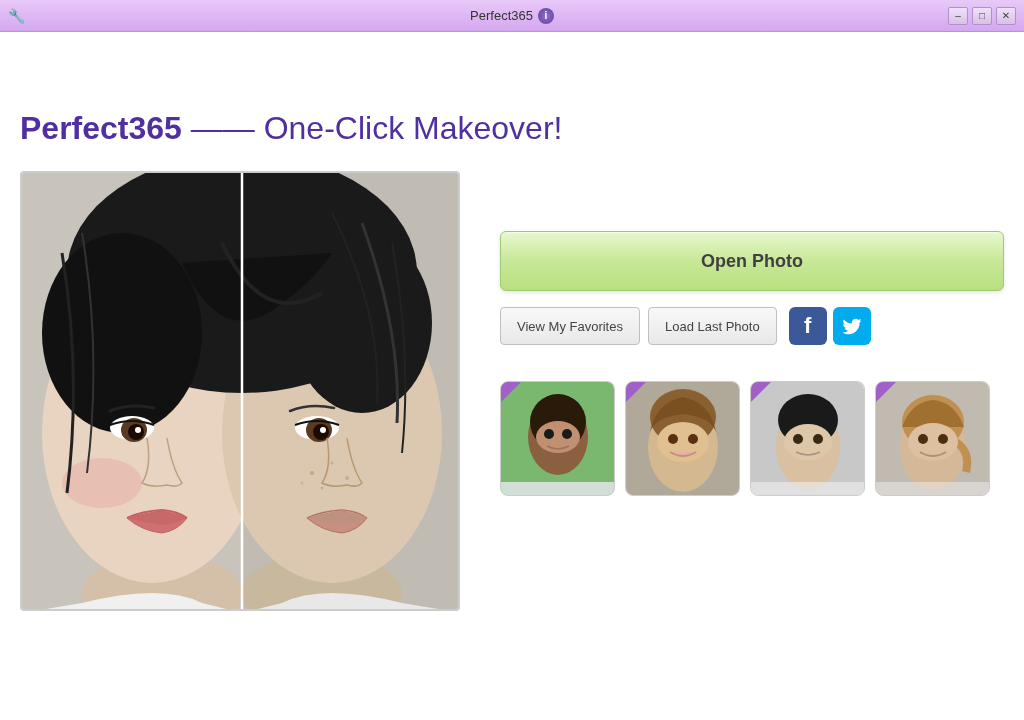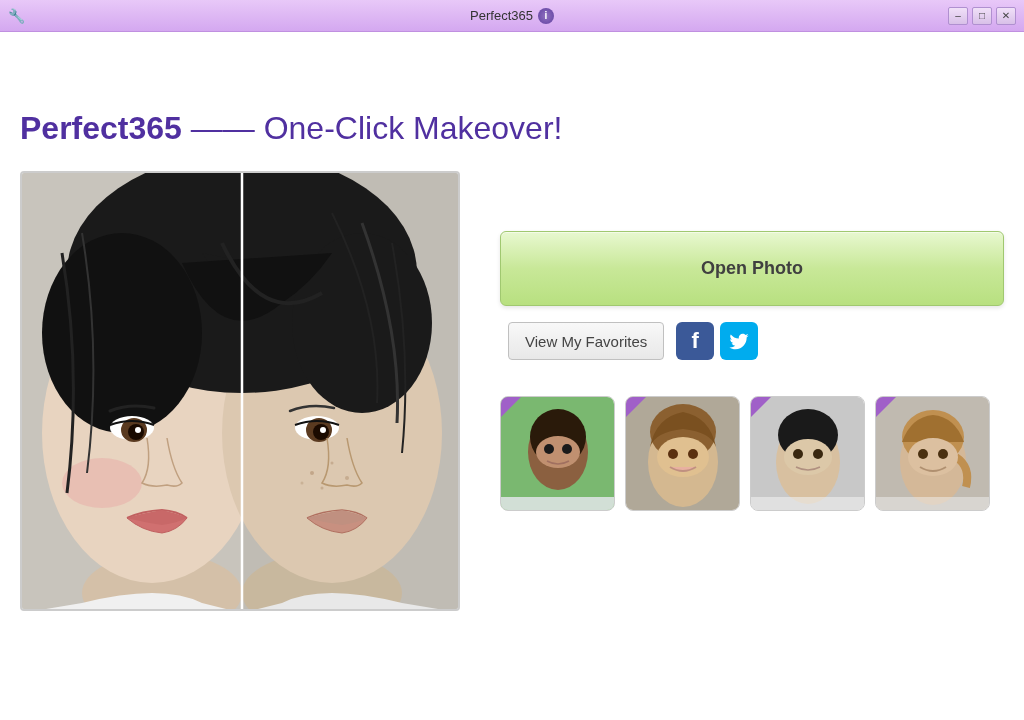--- a/index.html
+++ b/index.html
@@ -124,21 +124,21 @@
       flex: 1;
       display: flex;
       flex-direction: column;
       gap: 16px;
       padding-top: 60px;
     }
 
     
     .open-photo-btn {
       width: 100%;
-      height: 75px;
+      height: 60px;
       background: linear-gradient(to bottom, #e8f8d0, #c8e898, #b8e080);
       border: 1px solid #a0c870;
       border-radius: 6px;
       font-size: 18px;
       font-weight: bold;
       color: #404040;
       cursor: pointer;
       box-shadow: 0 2px 4px rgba(0,0,0,0.1), inset 0 1px 0 rgba(255,255,255,0.5);
     }
 
@@ -148,25 +148,24 @@
       gap: 8px;
       align-items: center;
     }
 
     .secondary-btn {
       height: 38px;
       padding: 0 16px;
       background: linear-gradient(to bottom, #f8f8f8, #e8e8e8);
       border: 1px solid #c0c0c0;
       border-radius: 4px;
-      font-size: 15px;
+      font-size: 13px;
       color: #444;
       cursor: pointer;
       white-space: nowrap;
-      margin-left: 8px;
     }
 
     
     .social-icons {
       display: flex;
       gap: 6px;
       margin-left: 4px;
     }
 
     .facebook-icon {
@@ -323,20 +322,21 @@
         <path d="M 380 430 Q 300 410 260 430 L 220 440 L 440 440 Z" fill="#e8e8e8"></path>
       </svg>
     </div>
 
     <div class="right-panel">
 
       <button class="open-photo-btn">Open Photo</button>
 
       <div class="secondary-buttons">
         <button class="secondary-btn">View My Favorites</button>
+        <button class="secondary-btn">Load Last Photo</button>
 
         <div class="social-icons">
           <div class="facebook-icon">
             <span>f</span>
           </div>
           <div class="twitter-icon">
             <svg width="22" height="22" viewBox="0 0 24 24">
               <path d="M22.46 6c-.77.35-1.6.58-2.46.69.88-.53 1.56-1.37 1.88-2.38-.83.5-1.75.85-2.72 1.05C18.37 4.5 17.26 4 16 4c-2.35 0-4.27 1.92-4.27 4.29 0 .34.04.67.11.98C8.28 9.09 5.11 7.38 3 4.79c-.37.63-.58 1.37-.58 2.15 0 1.49.75 2.81 1.91 3.56-.71 0-1.37-.2-1.95-.5v.03c0 2.08 1.48 3.82 3.44 4.21a4.22 4.22 0 0 1-1.93.07 4.28 4.28 0 0 0 4 2.98 8.521 8.521 0 0 1-5.33 1.84c-.34 0-.68-.02-1.02-.06C3.44 20.29 5.7 21 8.12 21 16 21 20.33 14.46 20.33 8.79c0-.19 0-.37-.01-.56.84-.6 1.56-1.36 2.14-2.23z" fill="white"></path>
             </svg>
           </div>

